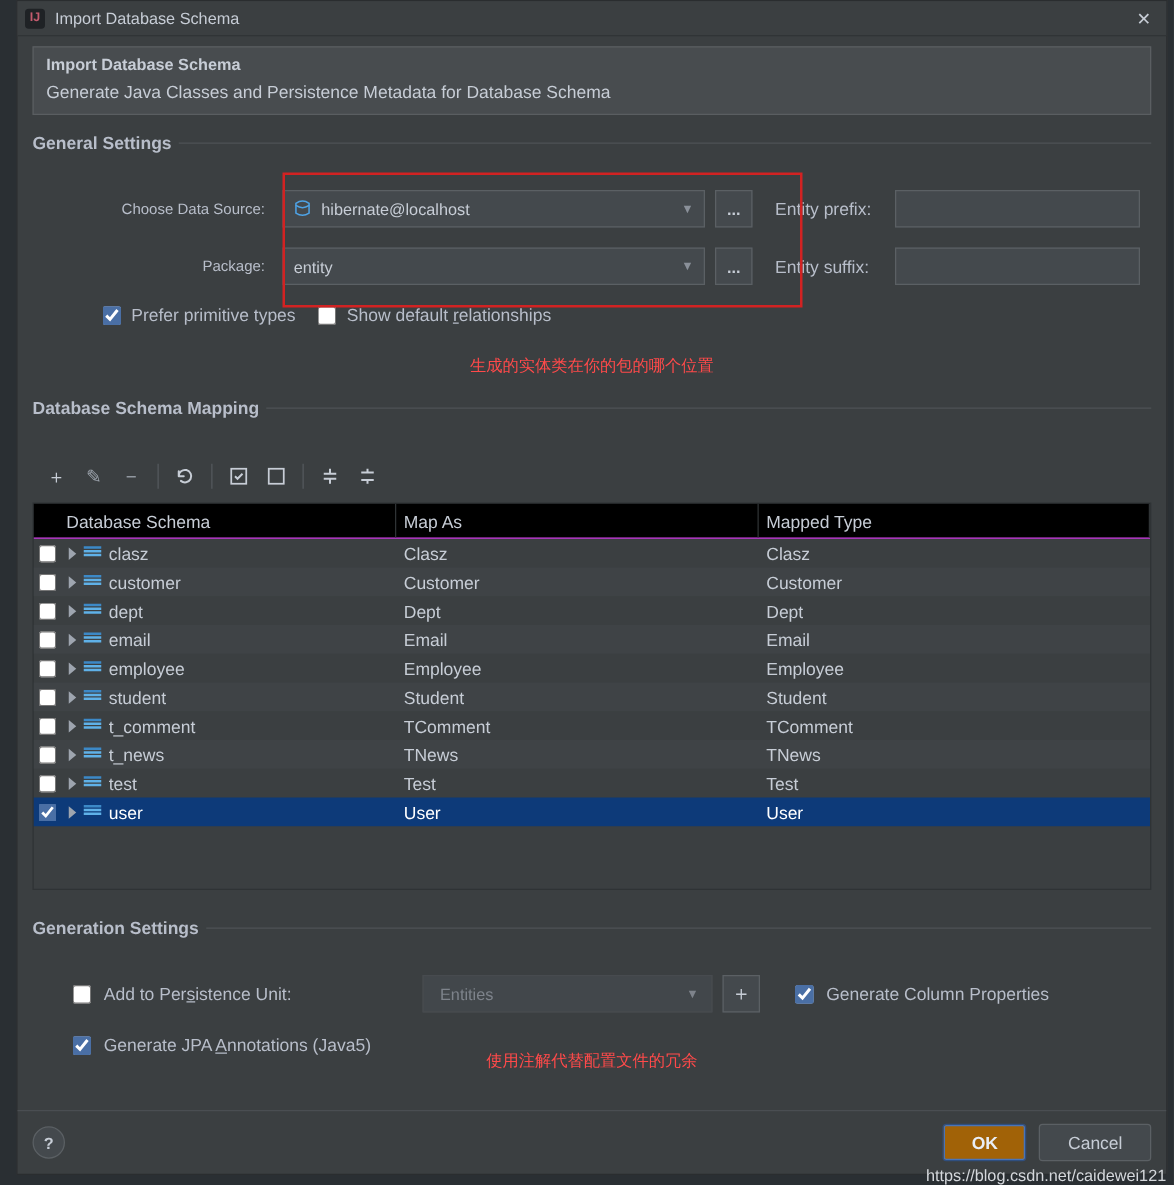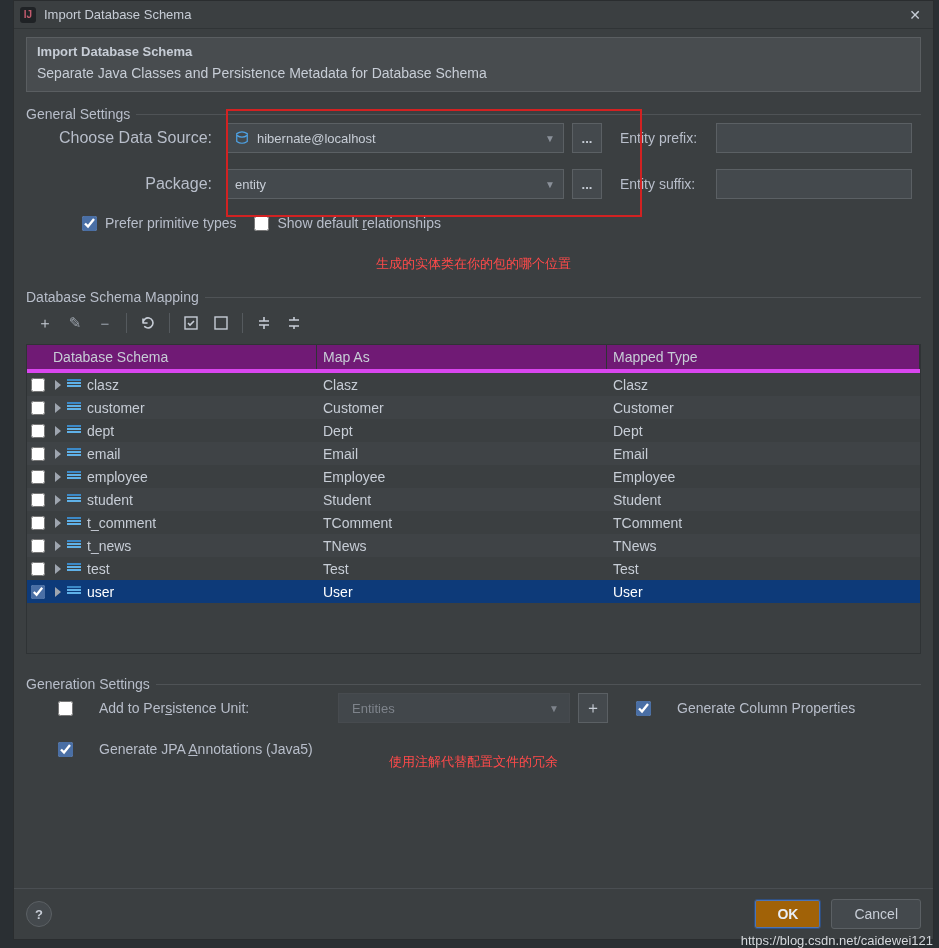--- a/index.html
+++ b/index.html
@@ -50,30 +50,31 @@
     border: 1px solid #5a5e61;
     padding: 6px 10px 10px 10px;
     margin-bottom: 14px;
   }
   .banner h1 { font-size: 13px; font-weight: bold; color: #c7cdd6; margin-bottom: 6px; }
   .banner p { font-size: 14px; color: #c7cdd6; }
 
   .section-title {
     color: #b8beca; font-size: 14px;
     display: flex; align-items: center;
-    margin-bottom: 1px;
+    margin-bottom: 30px;
+    font-weight: bold;
   }
   .section-title::after {
     content: ""; flex: 1; height: 1px; background: #4f5356; margin-left: 6px;
   }
   .form-row {
     display: flex; align-items: center;
     margin-bottom: 16px;
   }
-  .form-label { width: 160px; text-align: right; padding-right: 14px; color: #b8beca; font-size: 16px; }
+  .form-label { width: 160px; text-align: right; padding-right: 14px; color: #b8beca; font-size: 12px; }
   .combo {
     width: 338px; height: 30px;
     background: #44494d;
     border: 1px solid #5b6064;
     display: flex; align-items: center;
     padding: 0 8px;
     color: #c7cdd6;
   }
   .combo .arrow { margin-left: auto; font-size: 10px; color: #8a9099; }
   .combo .ds-icon {
@@ -116,22 +117,22 @@
   }
   .tb-btn.enabled { color: #c7cdd6; cursor: pointer; }
   .tb-sep { width: 1px; height: 20px; background: #555a5e; margin: 0 4px; }
 
   .table-wrap {
     border: 1px solid #2f3335;
     background: #3b3f41;
   }
   .thead {
     display: flex; height: 28px;
-    background: #701a75;
-    border-bottom: 4px solid #d946ef;
+    background: #000000;
+    border-bottom: 1px solid #d946ef;
   }
   .thead .col {
     display: flex; align-items: center;
     padding: 0 6px;
     color: #c7cdd6; font-size: 14px;
     border-right: 1px solid #2f3335;
   }
   .col-a { width: 290px; padding-left: 26px !important; }
   .col-b { width: 290px; }
   .col-c { flex: 1; }
@@ -154,21 +155,21 @@
   }
   .table-ico {
     width: 14px; height: 12px; margin-right: 6px;
     display: inline-flex; flex-direction: column; gap: 1px;
   }
   .table-ico span { height: 2px; background: #5fb1e8; }
   .table-ico span:first-child { background: #3c89c7; }
 
   
   .gen-row { display: flex; align-items: center; margin-bottom: 18px; }
-  .gen-cb { display: inline-flex; align-items: center; gap: 26px; font-size: 14px; width: 280px; margin-left: 32px;}
+  .gen-cb { display: inline-flex; align-items: center; gap: 10px; font-size: 14px; width: 280px; margin-left: 32px;}
   .gen-combo {
     width: 232px; height: 30px; background: #44494d; border: 1px solid #4a4e52;
     display: flex; align-items: center; padding: 0 10px; color: #8a9099;
   }
   .gen-combo .arrow { margin-left: auto; font-size: 10px; }
   .gen-combo.disabled { opacity: .85; padding-left: 13px; }
   .plus-btn {
     width: 30px; height: 30px; margin-left: 8px;
     background: #44494d; border: 1px solid #5b6064;
     display:flex; align-items:center; justify-content:center;
@@ -218,21 +219,21 @@
   <div class="titlebar">
     <span class="app-icon">IJ</span>
     <span class="title">Import Database Schema</span>
     <span class="close">✕</span>
   </div>
 
   <div class="content">
 
     <div class="banner">
       <h1>Import Database Schema</h1>
-      <p>Separate Java Classes and Persistence Metadata for Database Schema</p>
+      <p>Generate Java Classes and Persistence Metadata for Database Schema</p>
     </div>
 
     <div class="section-title">General Settings</div>
 
     <div style="position:relative;">
       <div style="position:absolute; left:200px; top:-14px; width:416px; height:108px; border:2px solid #d22222; pointer-events:none;"></div>
 
       <div class="form-row">
         <div class="form-label" style="width:200px;">Choose Data Source:</div>
         <div class="combo">

